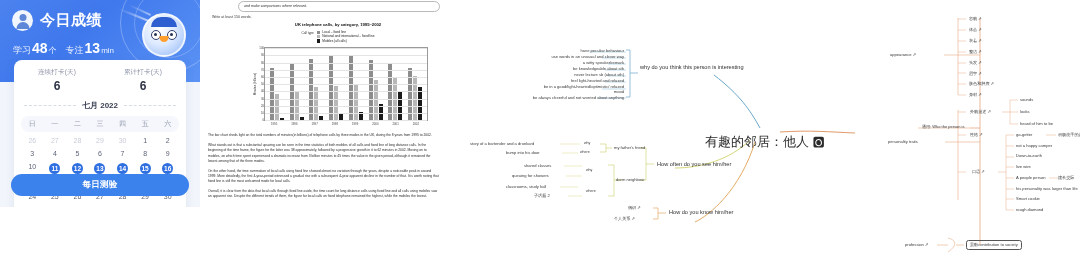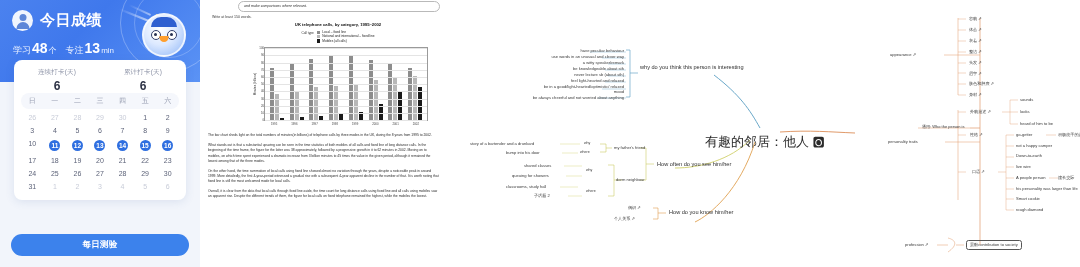--- a/index.html
+++ b/index.html
@@ -1,20 +1,20 @@
 <!DOCTYPE html>
 <html><head>
 <meta charset="utf-8">
 <style>
   html,body{margin:0;padding:0;background:#ffffff;}
   body{width:1080px;height:267px;overflow:hidden;font-family:"Liberation Sans","DejaVu Sans",sans-serif;}
   .stage{position:relative;width:1080px;height:267px;background:#fff;}
 
   
-  .app{position:absolute;left:0;top:0;width:200px;height:267px;background:#f2f5fb;overflow:hidden;}
+  .app{position:absolute;left:0;top:0;width:200px;height:207px;background:#f2f5fb;overflow:hidden;}
   .app-hero{position:relative;height:82px;background:linear-gradient(135deg,#4b82ef 0%,#3f78ec 40%,#5b93f5 100%);overflow:hidden;}
   .hero-swirl{position:absolute;right:-18px;top:-26px;width:96px;height:96px;border-radius:50%;
     border:1px solid rgba(255,255,255,.28);}
   .hero-swirl.s2{right:-4px;top:-12px;width:68px;height:68px;border-color:rgba(255,255,255,.22);}
   .hero-comet{position:absolute;left:118px;top:16px;width:42px;height:1.5px;background:linear-gradient(90deg,rgba(255,255,255,0),rgba(255,255,255,.85));transform:rotate(22deg);border-radius:2px;}
   .hero-comet.c2{left:128px;top:9px;width:24px;opacity:.6;transform:rotate(25deg);}
   .star{position:absolute;width:3px;height:3px;background:#ffe072;border-radius:50%;}
   .hero-row{position:absolute;left:12px;top:10px;display:flex;align-items:center;gap:7px;}
   .avatar{width:21px;height:21px;border-radius:50%;background:rgba(255,255,255,.92);position:relative;}
   .avatar:before{content:"";position:absolute;left:50%;top:4px;transform:translateX(-50%);width:7px;height:7px;border-radius:50%;background:#5e87d8;}
@@ -135,20 +135,25 @@
         <div class="kpi">
           <div class="lbl">连续打卡(天)</div>
           <div class="val">6</div>
         </div>
         <div class="kpi">
           <div class="lbl">累计打卡(天)</div>
           <div class="val">6</div>
         </div>
       </div>
 
+      <div class="mon">
+        <div class="dash"></div>
+        <div class="txt">七月 2022</div>
+        <div class="dash"></div>
+      </div>
 
       <div class="wk" id="weekday-row">
           <div>日</div>
           <div>一</div>
           <div>二</div>
           <div>三</div>
           <div>四</div>
           <div>五</div>
           <div>六</div>
         </div>

